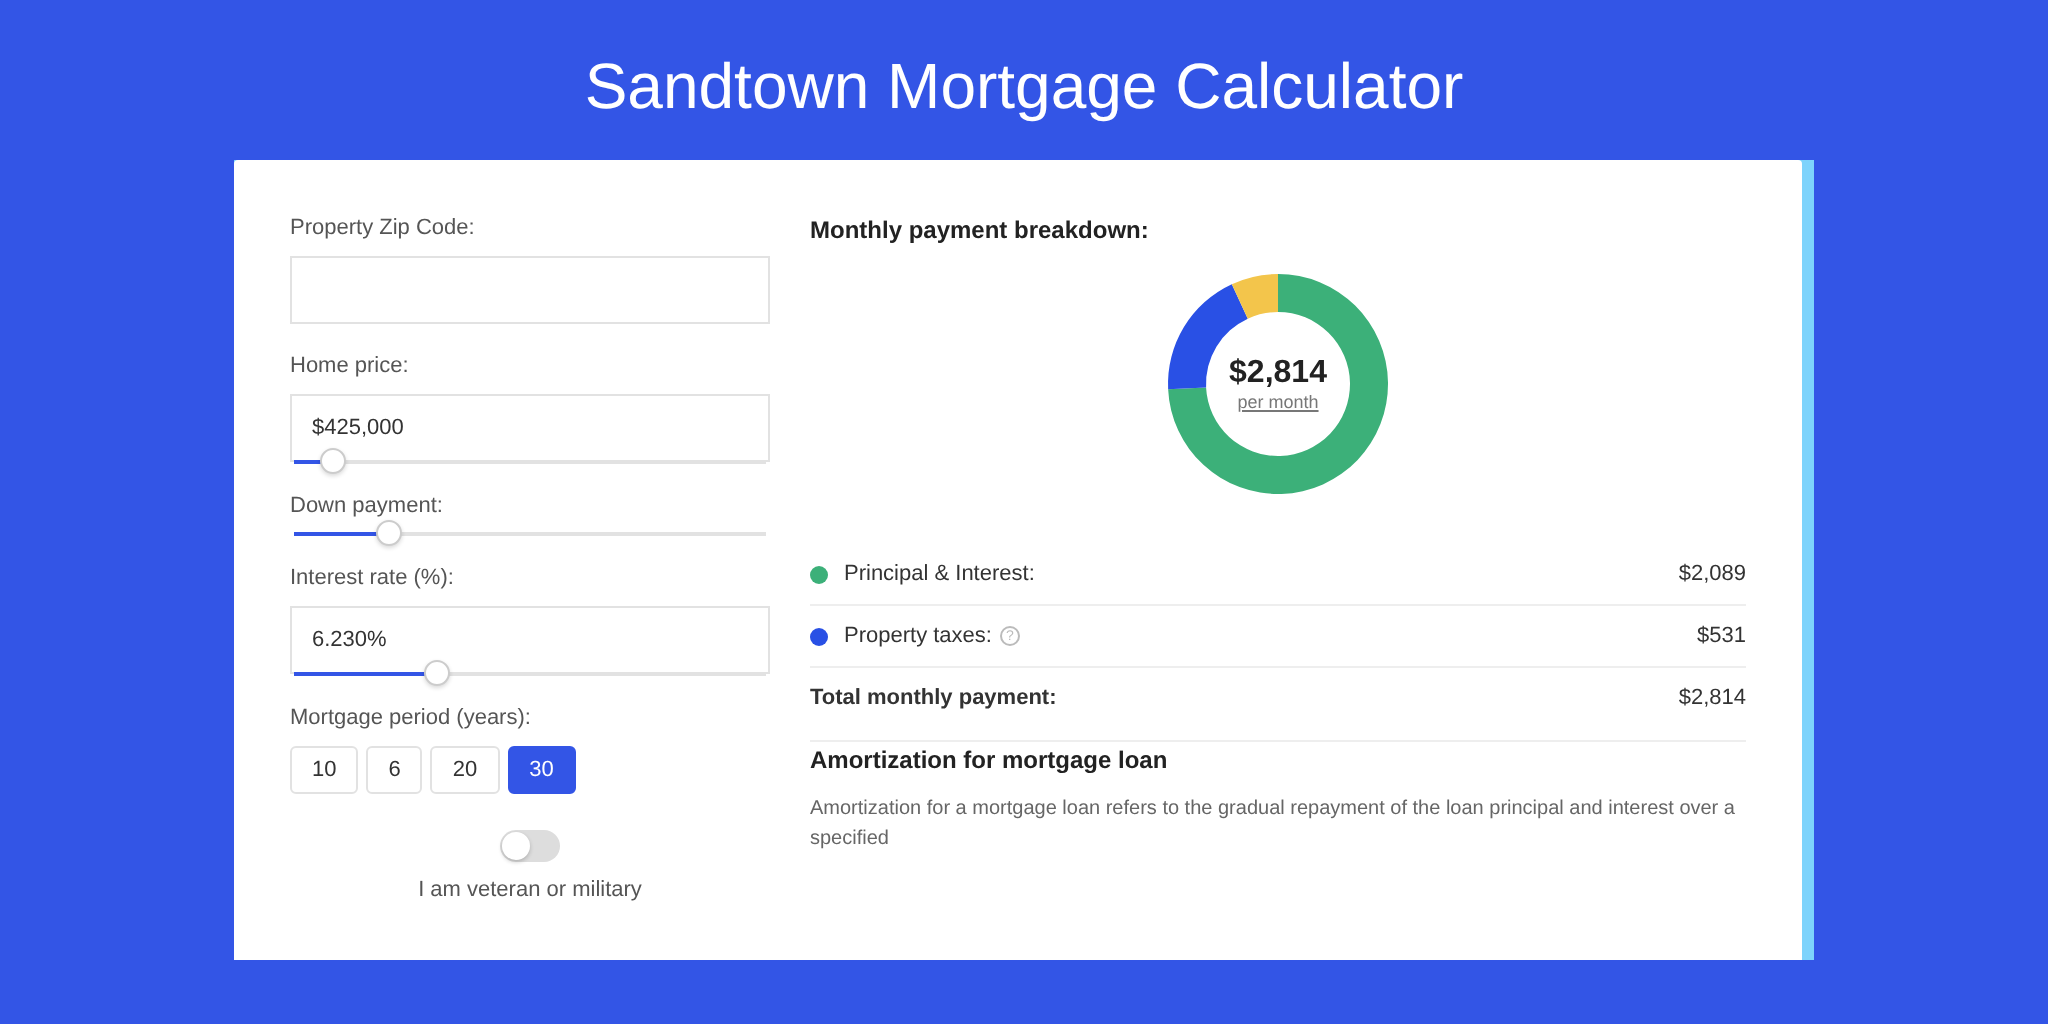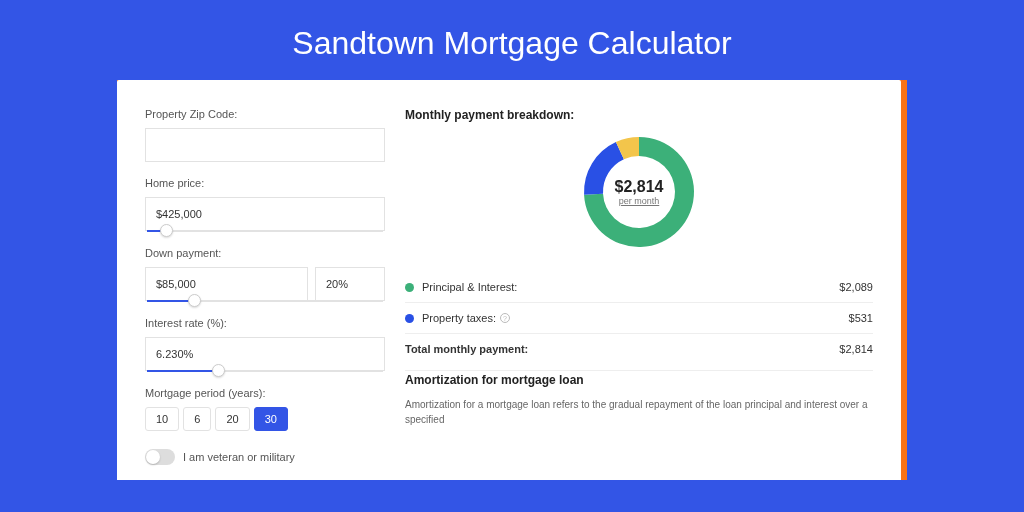--- a/index.html
+++ b/index.html
@@ -13,21 +13,21 @@
   .page-title {
     text-align: center;
     color: #fff;
     font-size: 32px;
     font-weight: 400;
     padding: 25px 0 18px 0;
   }
   .panel-wrap {
     margin: 0 auto;
     width: 790px;
-    background: #f97316;
+    background: #7dd3fc;
     padding: 0 6px 0 0;
     position: relative;
   }
   .panel {
     background: #fff;
     border-radius: 2px 2px 0 0;
     padding: 28px 28px 0 28px;
     display: flex;
     gap: 20px;
     height: 400px;
@@ -86,21 +86,21 @@
     cursor: pointer;
     border-radius: 3px;
     margin-right: 4px;
     text-align: center;
   }
   .period-btn.active {
     background: #3355e6;
     color: #fff;
     border-color: #3355e6;
   }
-  .toggle-row { display: flex; align-items: center; gap: 8px; margin-top: 18px; }
+  .toggle-row { display: flex; align-items: center; gap: 8px; margin-top: 18px; flex-direction: column; }
   .toggle {
     width: 30px; height: 16px;
     border-radius: 10px;
     background: #ddd;
     position: relative;
   }
   .toggle::after {
     content: "";
     position: absolute;
     left: 1px; top: 1px;
@@ -167,24 +167,20 @@
         <label class="field-label">Home price:</label>
         <input class="text-input" value="$425,000" style="">
         <div class="slider-track">
           <div class="slider-fill" id="hp-fill" style="width: 8%;"></div>
           <div class="slider-thumb" id="hp-thumb" style="left: calc(8% - 6px);"></div>
         </div>
       </div>
 
       <div class="field-group">
         <label class="field-label">Down payment:</label>
-        <div class="dp-row">
-          <input class="text-input dp-amt" value="$85,000" style="">
-          <input class="text-input dp-pct" value="20%" style="">
-        </div>
         <div class="slider-track">
           <div class="slider-fill" id="dp-fill" style="width: 20%;"></div>
           <div class="slider-thumb" id="dp-thumb" style="left: calc(20% - 6px);"></div>
         </div>
       </div>
 
       <div class="field-group">
         <label class="field-label">Interest rate (%):</label>
         <input class="text-input" value="6.230%" style="">
         <div class="slider-track">

